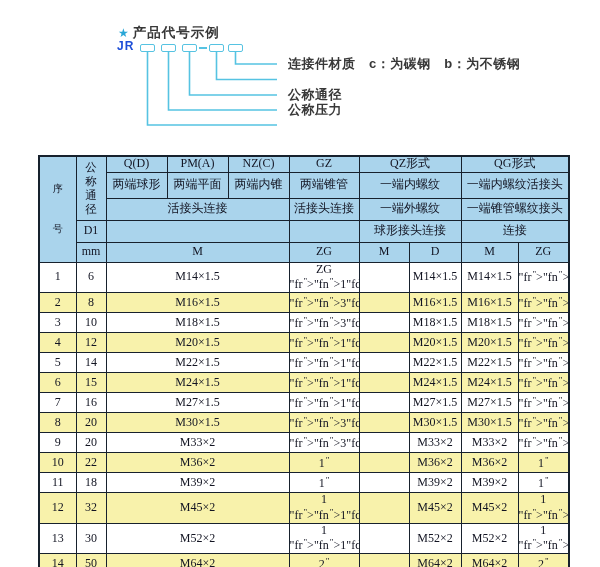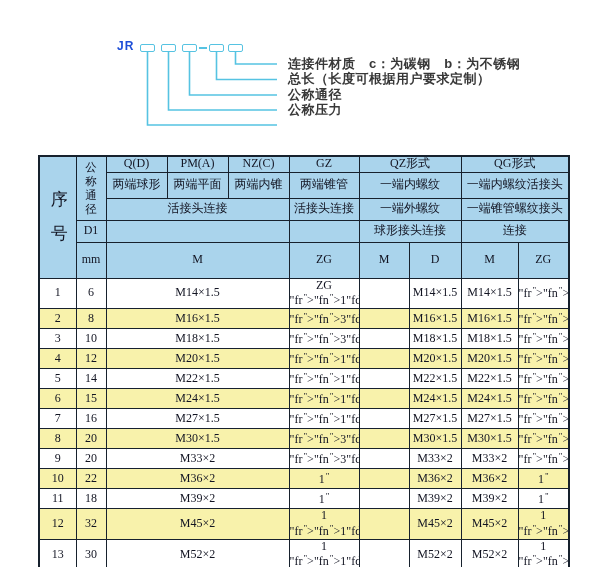--- a/index.html
+++ b/index.html
@@ -27,52 +27,54 @@
   
   table.ref{position:absolute;left:38px;top:155px;width:530px;border-collapse:collapse;table-layout:fixed;
             border:2px solid #17212d;font-family:"Liberation Serif","DejaVu Serif",serif;color:#121422;}
   table.ref th,table.ref td{border:1px solid #17212d;text-align:center;vertical-align:middle;
             padding:0;font-weight:normal;font-size:12px;overflow:hidden;line-height:1.15;}
   thead th,thead td{background:#aad4ec;}
   thead tr:nth-child(1){height:16px;}
   thead tr:nth-child(2){height:26px;}
   thead tr:nth-child(3){height:22px;}
   thead tr:nth-child(4){height:22px;}
-  thead tr:nth-child(5){height:36px;}
+  thead tr:nth-child(5){height:20px;}
   tbody tr{height:20px;background:#ffffff;}
   tbody tr.alt{background:#f8f2ab;}
   .stack{display:block;word-break:break-all;margin:0 auto;}
-  .seqv{width:14px;line-height:34px;font-size:17px;}
+  .seqv{width:14px;line-height:40px;font-size:10px;}
   .vdn{width:12px;line-height:1.22;font-size:11.5px;}
   .in{font-size:9px;vertical-align:4px;margin-left:1px;}
 </style>
 </head>
 <body>
 
 <div class="page">
 
   <div class="diagram">
+    <div class="dg-title">
+      <span class="star">★</span><span>产品代号示例</span>
+    </div>
     <span class="jr">JR</span>
     <span class="cbox b1"></span>
     <span class="cbox b2"></span>
     <span class="cbox b3"></span>
     <span class="cdash"></span>
     <span class="cbox b4"></span>
     <span class="cbox b5"></span>
 
     <svg class="lines" viewBox="0 0 600 145">
       <path d="M235.5,52 V64 H277" fill="none" stroke="#56c3e2" stroke-width="1.6"></path>
       <path d="M216.5,52 V79.5 H277" fill="none" stroke="#56c3e2" stroke-width="1.6"></path>
       <path d="M189.5,52 V95 H277" fill="none" stroke="#56c3e2" stroke-width="1.6"></path>
       <path d="M168.5,52 V110 H277" fill="none" stroke="#56c3e2" stroke-width="1.6"></path>
       <path d="M147.5,52 V125 H277" fill="none" stroke="#56c3e2" stroke-width="1.6"></path>
     </svg>
 
     <div class="lbl l1">连接件材质　c：为碳钢　b：为不锈钢</div>
-    <div class="lbl l2">总长（长度可根据用户要求定制）</div>
     <div class="lbl l3">公称通径</div>
     <div class="lbl l4">公称压力</div>
   </div>
 
 
   <table class="ref">
     <colgroup>
       <col style="width:37px">
         <col style="width:30px">
       <col style="width:61px">

